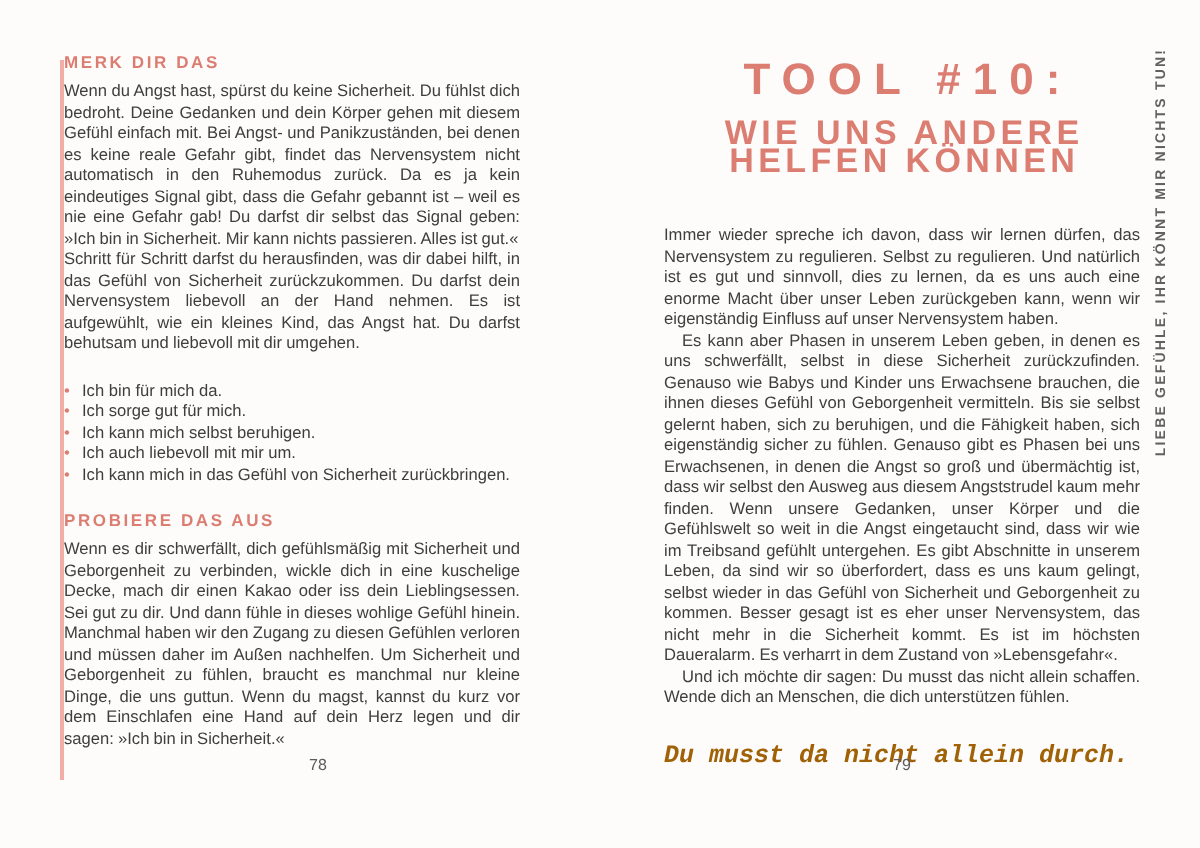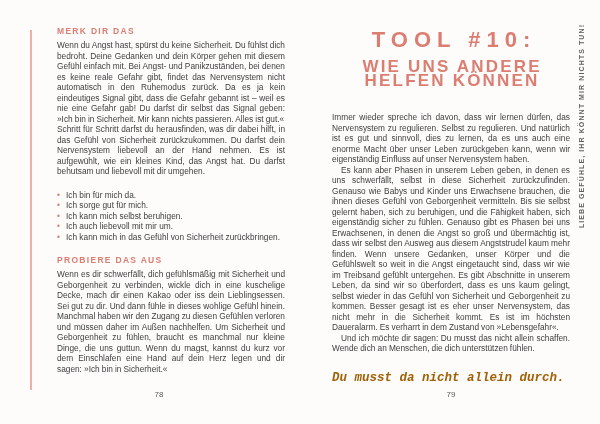--- a/index.html
+++ b/index.html
@@ -23,21 +23,21 @@
     left: 30px;
     top: 30px;
     width: 2px;
     height: 360px;
     background: var(--accent_light, #efaea8);
   }
 
   
   .page-left {
     position: absolute;
-    left: 57px;
+    left: 32px;
     top: 26px;
     width: 228px;
   }
   
   .page-right {
     position: absolute;
     left: 332px;
     top: 28px;
     width: 238px;
   }
@@ -111,21 +111,21 @@
     font-family: Liberation Mono, monospace;
     font-style: italic;
     font-weight: bold;
     font-size: 12.5px;
     text-align: left;
     color: #a16207;
   }
 
   .page-number {
     position: absolute;
-    top: 390px;
+    top: 378px;
     font-size: 8px;
     color: #5c5c5c;
     text-align: center;
   }
   .page-number.pn-left  { left: 45px;  width: 228px; }
   .page-number.pn-right { left: 332px; width: 238px; }
 
   
   .margin-note {
     position: absolute;

